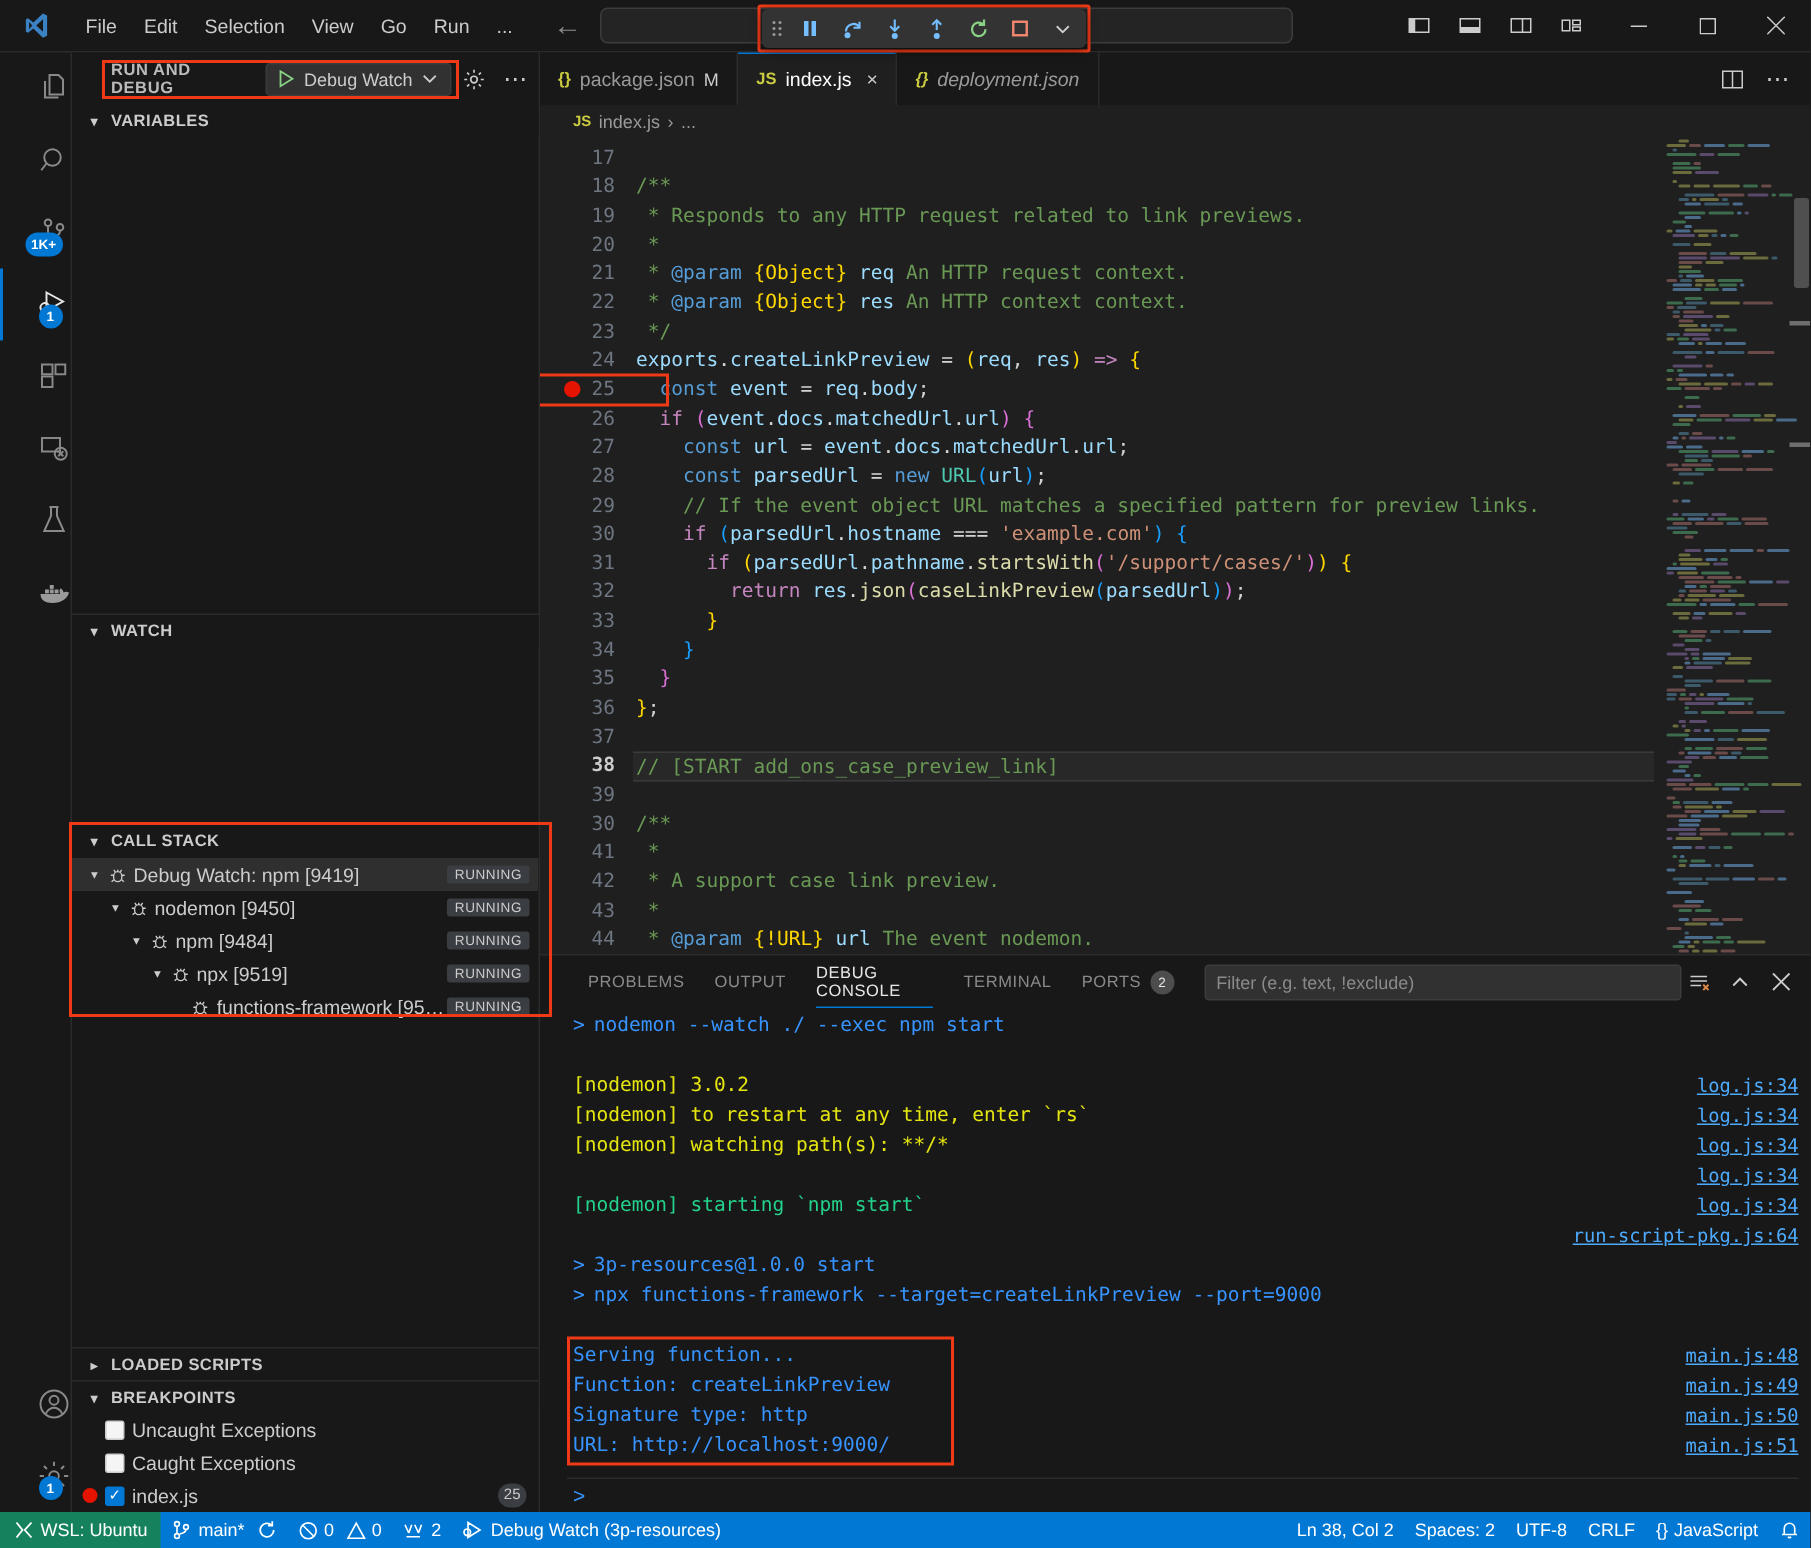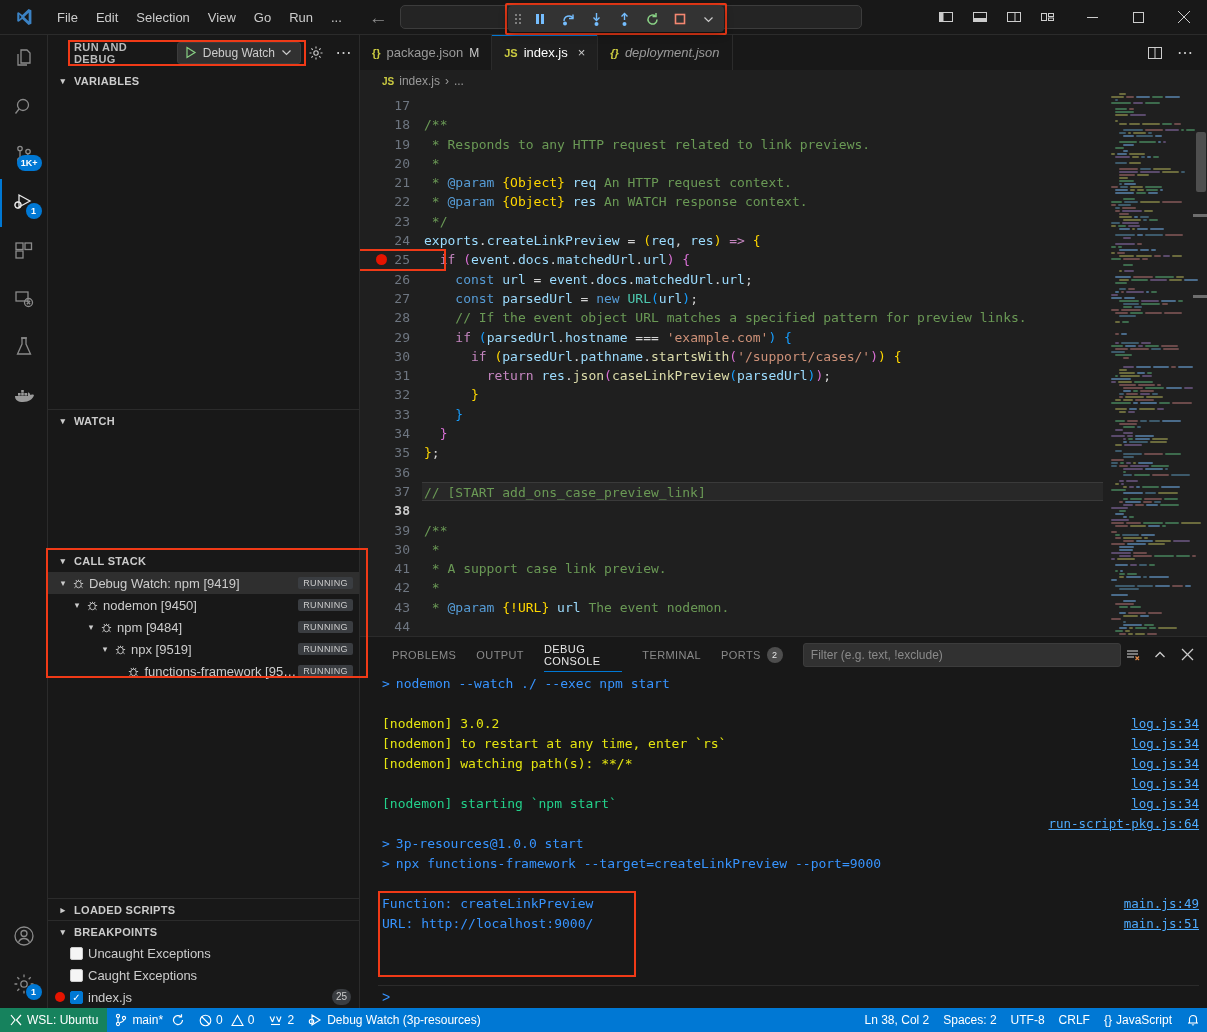--- a/index.html
+++ b/index.html
@@ -60,21 +60,21 @@
   
   .main { flex: 1; display: flex; min-height: 0; }
 
   
   .activitybar {
     width: 48px; min-width: 48px; background: #181818;
     display: flex; flex-direction: column; align-items: center;
     border-right: 1px solid #2b2b2b;
   }
   .act-item {
-    width: 48px; height: 48px; display:flex; align-items:center; justify-content:center;
+    width: 48px; height: 48px; display:flex; align-items:center; justify-content:flex-end;
     position: relative; color: #8a8a8a;
   }
   .act-item.active { color: #e7e7e7; }
   .act-item.active::before {
     content:''; position:absolute; left:0; top:0; bottom:0; width:2px; background:#0078d4;
   }
   .act-badge {
     position: absolute; right: 6px; bottom: 8px;
     background: #0078d4; color: #fff; font-size: 9px; font-weight: bold;
     border-radius: 9px; min-width: 16px; height: 16px; line-height: 16px;
@@ -679,23 +679,24 @@
           <div class="gline">44</div>
           <div class="bpdot-g" style="top: 162.4px;"></div>
           <div class="bp-hl" style="top: 157.4px;"></div>
         </div>
       <div class="codebody" id="codebody">
           <div class="cline">&nbsp;</div>
           <div class="cline"><span class="c-com">/**</span></div>
           <div class="cline"><span class="c-com"> * Responds to any HTTP request related to link previews.</span></div>
           <div class="cline"><span class="c-com"> *</span></div>
           <div class="cline"><span class="c-com"> * </span><span class="c-jsdoc-tag">@param</span><span class="c-com"> </span><span class="c-pn1">{Object}</span><span class="c-com"> </span><span class="c-var">req</span><span class="c-com"> An HTTP request context.</span></div>
-          <div class="cline"><span class="c-com"> * </span><span class="c-jsdoc-tag">@param</span><span class="c-com"> </span><span class="c-pn1">{Object}</span><span class="c-com"> </span><span class="c-var">res</span><span class="c-com"> An WATCH response context.</span></div>
+          <div class="cline"><span class="c-com"> * </span><span class="c-jsdoc-tag">@param</span><span class="c-com"> </span><span class="c-pn1">{Object}</span><span class="c-com"> </span><span class="c-var">res</span><span class="c-com"> An HTTP context context.</span></div>
           <div class="cline"><span class="c-com"> */</span></div>
           <div class="cline"><span class="c-var">exports</span><span class="c-plain">.</span><span class="c-var">createLinkPreview</span><span class="c-plain"> = </span><span class="c-pn1">(</span><span class="c-var">req</span><span class="c-plain">, </span><span class="c-var">res</span><span class="c-pn1">)</span><span class="c-kw2"> =&gt; </span><span class="c-pn1">{</span></div>
+          <div class="cline"><span class="c-plain">  </span><span class="c-kw">const</span><span class="c-plain"> </span><span class="c-var">event</span><span class="c-plain"> = </span><span class="c-var">req</span><span class="c-plain">.</span><span class="c-var">body</span><span class="c-plain">;</span></div>
           <div class="cline"><span class="c-plain">  </span><span class="c-kw2">if</span><span class="c-plain"> </span><span class="c-pn2">(</span><span class="c-var">event</span><span class="c-plain">.</span><span class="c-var">docs</span><span class="c-plain">.</span><span class="c-var">matchedUrl</span><span class="c-plain">.</span><span class="c-var">url</span><span class="c-pn2">)</span><span class="c-plain"> </span><span class="c-pn2">{</span></div>
           <div class="cline"><span class="c-plain">    </span><span class="c-kw">const</span><span class="c-plain"> </span><span class="c-var">url</span><span class="c-plain"> = </span><span class="c-var">event</span><span class="c-plain">.</span><span class="c-var">docs</span><span class="c-plain">.</span><span class="c-var">matchedUrl</span><span class="c-plain">.</span><span class="c-var">url</span><span class="c-plain">;</span></div>
           <div class="cline"><span class="c-plain">    </span><span class="c-kw">const</span><span class="c-plain"> </span><span class="c-var">parsedUrl</span><span class="c-plain"> = </span><span class="c-kw">new</span><span class="c-plain"> </span><span class="c-cls">URL</span><span class="c-pn3">(</span><span class="c-var">url</span><span class="c-pn3">)</span><span class="c-plain">;</span></div>
           <div class="cline"><span class="c-com">    // If the event object URL matches a specified pattern for preview links.</span></div>
           <div class="cline"><span class="c-plain">    </span><span class="c-kw2">if</span><span class="c-plain"> </span><span class="c-pn3">(</span><span class="c-var">parsedUrl</span><span class="c-plain">.</span><span class="c-var">hostname</span><span class="c-plain"> === </span><span class="c-str">'example.com'</span><span class="c-pn3">)</span><span class="c-plain"> </span><span class="c-pn3">{</span></div>
           <div class="cline"><span class="c-plain">      </span><span class="c-kw2">if</span><span class="c-plain"> </span><span class="c-pn1">(</span><span class="c-var">parsedUrl</span><span class="c-plain">.</span><span class="c-var">pathname</span><span class="c-plain">.</span><span class="c-fn">startsWith</span><span class="c-pn2">(</span><span class="c-str">'/support/cases/'</span><span class="c-pn2">)</span><span class="c-pn1">)</span><span class="c-plain"> </span><span class="c-pn1">{</span></div>
           <div class="cline"><span class="c-plain">        </span><span class="c-kw2">return</span><span class="c-plain"> </span><span class="c-var">res</span><span class="c-plain">.</span><span class="c-fn">json</span><span class="c-pn2">(</span><span class="c-fn">caseLinkPreview</span><span class="c-pn3">(</span><span class="c-var">parsedUrl</span><span class="c-pn3">)</span><span class="c-pn2">)</span><span class="c-plain">;</span></div>
           <div class="cline"><span class="c-plain">      </span><span class="c-pn1">}</span></div>
           <div class="cline"><span class="c-plain">    </span><span class="c-pn3">}</span></div>
           <div class="cline"><span class="c-plain">  </span><span class="c-pn2">}</span></div>
@@ -1487,21 +1488,23 @@
           <div class="conrow"><span class="con-white">&nbsp;</span></div>
           <div class="conrow"><span class="con-yellow">[nodemon] 3.0.2</span><span class="src">log.js:34</span></div>
           <div class="conrow"><span class="con-yellow">[nodemon] to restart at any time, enter `rs`</span><span class="src">log.js:34</span></div>
           <div class="conrow"><span class="con-yellow">[nodemon] watching path(s): **/*</span><span class="src">log.js:34</span></div>
           <div class="conrow"><span class="src">log.js:34</span></div>
           <div class="conrow"><span class="con-green">[nodemon] starting `npm start`</span><span class="src">log.js:34</span></div>
           <div class="conrow"><span class="con-white">&nbsp;</span><span class="src">run-script-pkg.js:64</span></div>
           <div class="conrow"><span class="con-arrow">&gt;</span><span class="con-blue">3p-resources@1.0.0 start</span></div>
           <div class="conrow"><span class="con-arrow">&gt;</span><span class="con-blue">npx functions-framework --target=createLinkPreview --port=9000</span></div>
           <div class="conrow"><span class="con-white">&nbsp;</span></div>
+          <div class="conrow"><span class="con-blue">Serving function...</span><span class="src">main.js:48</span></div>
           <div class="conrow"><span class="con-blue">Function: createLinkPreview</span><span class="src">main.js:49</span></div>
+          <div class="conrow"><span class="con-blue">Signature type: http</span><span class="src">main.js:50</span></div>
           <div class="conrow"><span class="con-blue">URL: http://localhost:9000/</span><span class="src">main.js:51</span></div>
         </div>
       <div class="con-sep"></div>
       <div class="con-input">
         <span>&gt;</span>
       </div>
     </div>
   </div>
 </div>
 

